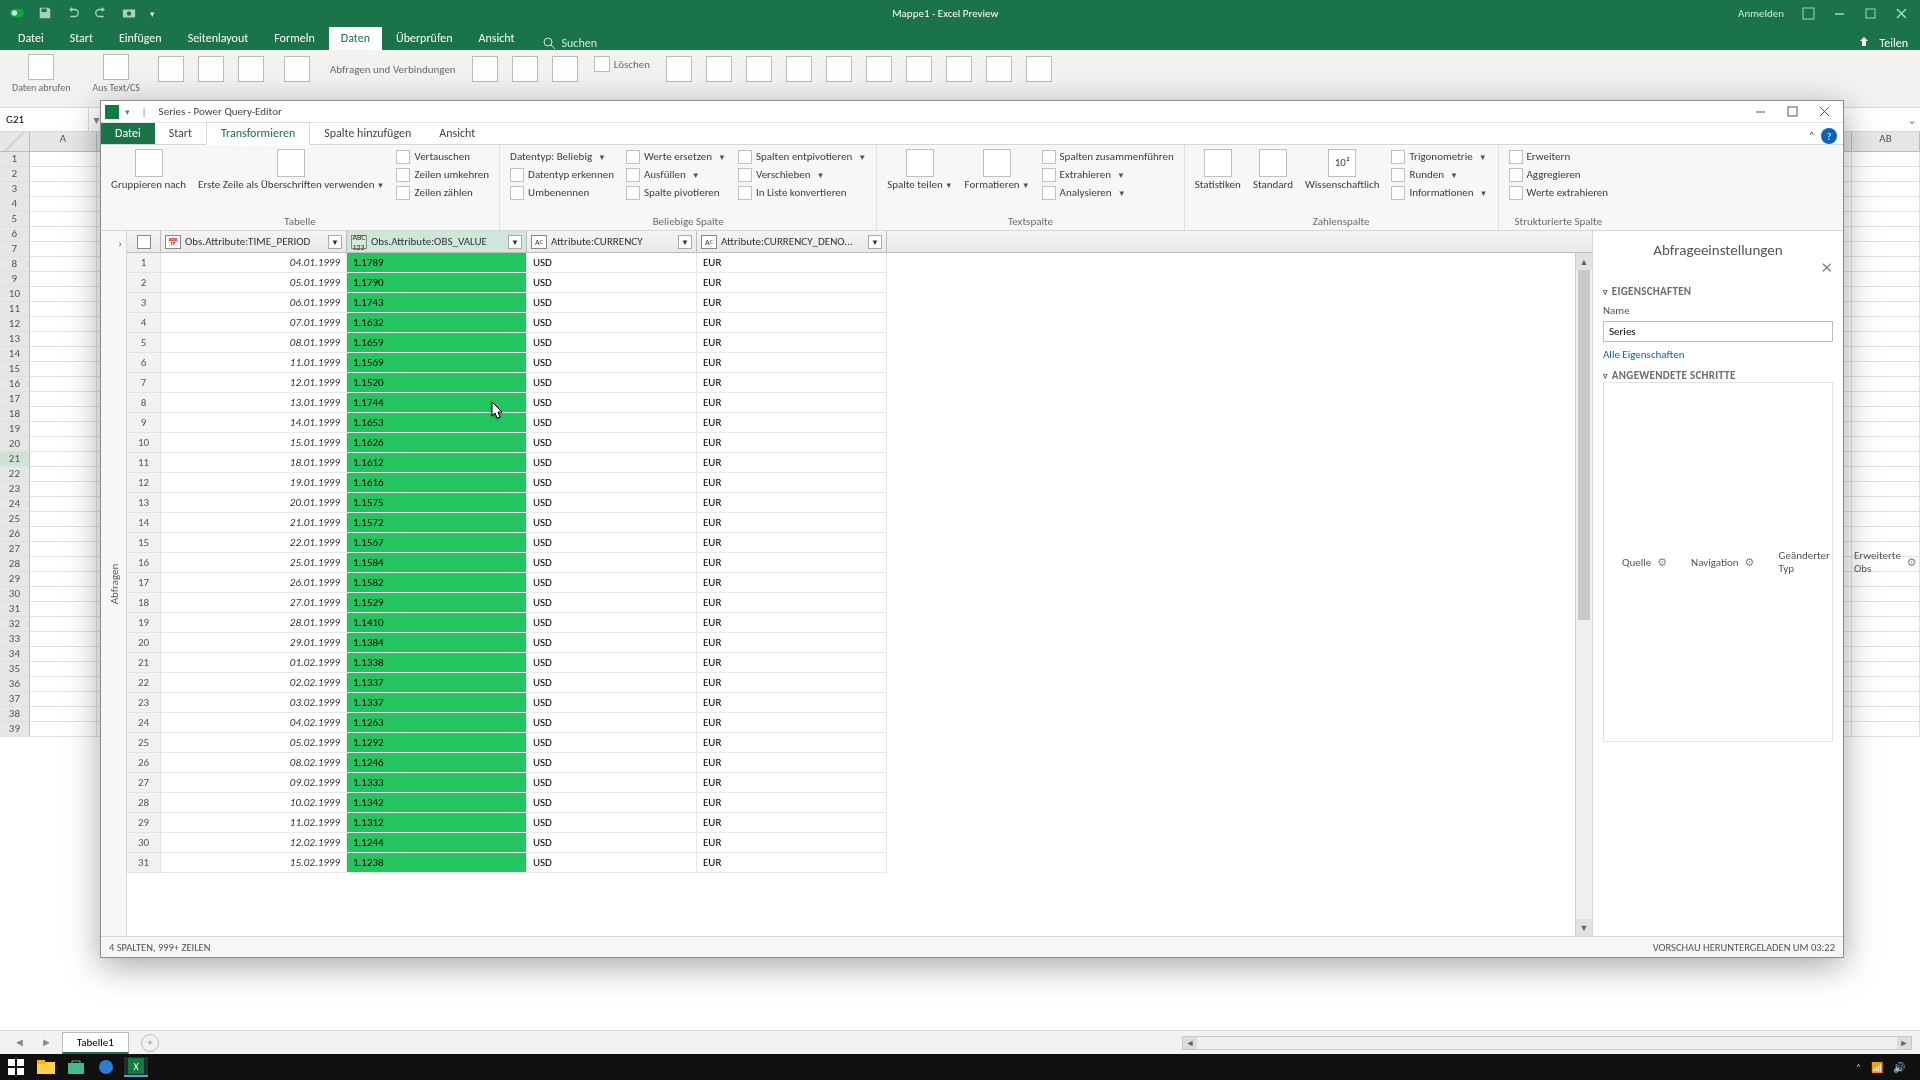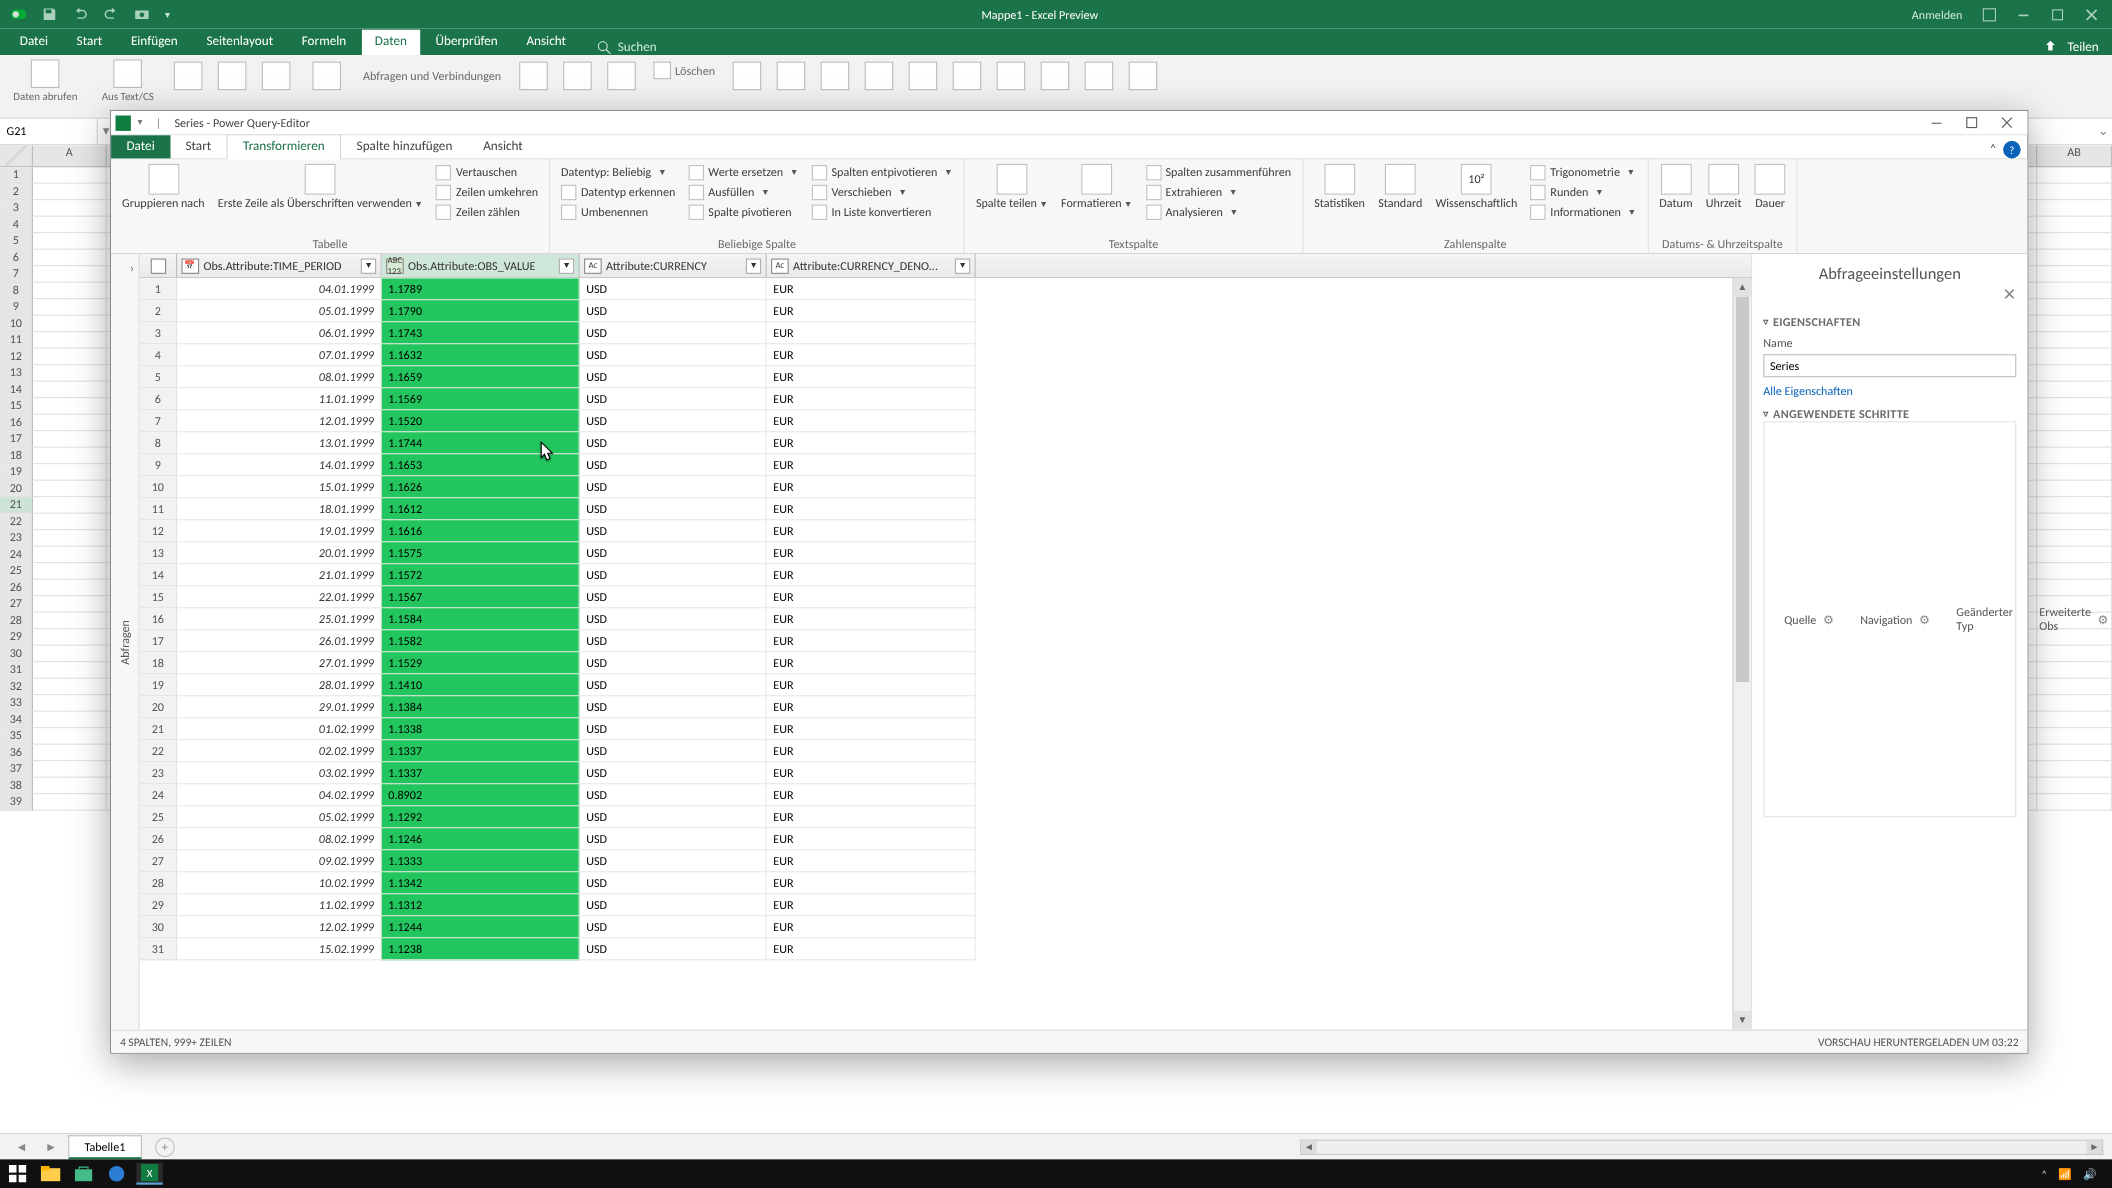--- a/index.html
+++ b/index.html
@@ -1737,38 +1737,40 @@
           <div class="pq-btn-sm">
               <div class="sico"></div>
               <span>Informationen</span>
               <span class="dd">▼</span>
             </div>
         </div>
       </div>
       <div class="pq-grp-label">Zahlenspalte</div>
     </div>
 
-    <div class="pq-grp">
+
+    <div class="pq-grp" style="border-right:none;">
       <div class="pq-grp-body">
-        <div class="pq-btn-big">
-            <div class="bico"></div>
-            <div><span>Datum</span></div>
-          </div>
-        <div class="pq-btn-big">
-            <div class="bico"></div>
-            <div><span>Uhrzeit</span></div>
-          </div>
-        <div class="pq-btn-big">
-            <div class="bico"></div>
-            <div><span>Dauer</span></div>
-          </div>
+        <div class="pq-btn-stack">
+          <div class="pq-btn-sm">
+              <div class="sico"></div>
+              <span>Erweitern</span>
+            </div>
+          <div class="pq-btn-sm">
+              <div class="sico"></div>
+              <span>Aggregieren</span>
+            </div>
+          <div class="pq-btn-sm">
+              <div class="sico"></div>
+              <span>Werte extrahieren</span>
+            </div>
+        </div>
       </div>
-      <div class="pq-grp-label">Datums- &amp; Uhrzeitspalte</div>
+      <div class="pq-grp-label">Strukturierte Spalte</div>
     </div>
-
   </div>
 
   <div class="pq-body">
     <div class="pq-navcollapsed">
       <div class="pq-nav-expand">›</div>
       <div class="pq-nav-text">Abfragen</div>
     </div>
 
     <div class="pq-grid">
       <div class="pq-cols">
@@ -1955,21 +1957,21 @@
             <div class="pq-row">
               <div class="pq-rownum">23</div>
               <div class="pq-cell c-time right">03.02.1999</div>
               <div class="pq-cell c-val selcol">1.1337</div>
               <div class="pq-cell c-cur">USD</div>
               <div class="pq-cell c-den">EUR</div>
             </div>
             <div class="pq-row">
               <div class="pq-rownum">24</div>
               <div class="pq-cell c-time right">04.02.1999</div>
-              <div class="pq-cell c-val selcol">0.8902</div>
+              <div class="pq-cell c-val selcol">1.1263</div>
               <div class="pq-cell c-cur">USD</div>
               <div class="pq-cell c-den">EUR</div>
             </div>
             <div class="pq-row">
               <div class="pq-rownum">25</div>
               <div class="pq-cell c-time right">05.02.1999</div>
               <div class="pq-cell c-val selcol">1.1292</div>
               <div class="pq-cell c-cur">USD</div>
               <div class="pq-cell c-den">EUR</div>
             </div>

